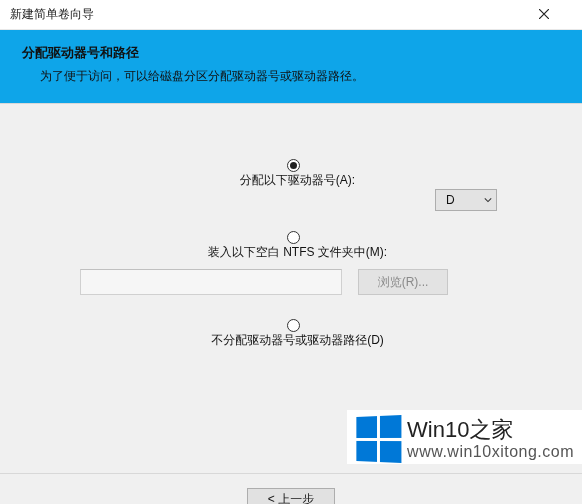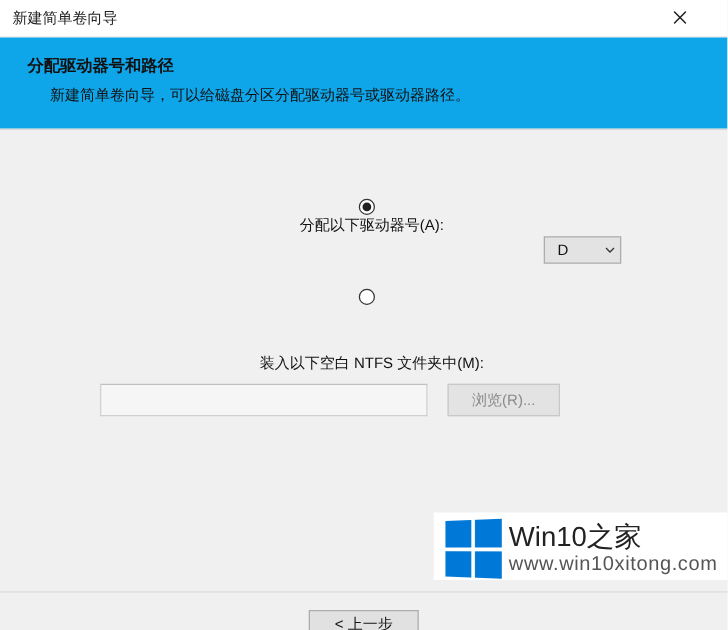--- a/index.html
+++ b/index.html
@@ -175,48 +175,52 @@
     <span>
       <svg viewBox="0 0 10 10">
           <path d="M0 0 L10 10 M10 0 L0 10" stroke="#222" stroke-width="1.2"></path>
         </svg>
     </span>
   </div>
 </div>
 
 <div class="header-section">
   <div class="header-title">分配驱动器号和路径</div>
-  <div class="header-sub">新建简单卷向导，可以给磁盘分区分配驱动器号或驱动器路径。</div>
+  <div class="header-sub">为了便于访问，可以给磁盘分区分配驱动器号或驱动器路径。</div>
 </div>
 
 <div class="content">
 
   <div class="row">
     <span class="radio checked"></span>
     <span class="radio-label">分配以下驱动器号(A):</span>
     <div class="dropdown">
       <span class="dropdown-val">D</span>
       <span class="dropdown-chev">
         <svg viewBox="0 0 10 10">
             <path d="M1 3 L5 7 L9 3" stroke="#333" stroke-width="1.3" fill="none"></path>
           </svg>
       </span>
     </div>
   </div>
 
-  <div class="row" style="margin-bottom:6px;gap:38px;">
+  <div class="row" style="margin-bottom:6px;">
     <span class="radio"></span>
     <span class="radio-label">装入以下空白 NTFS 文件夹中(M):</span>
   </div>
 
   <div class="sub-indent">
     <input class="textfield" disabled="" value="" style="">
     <div class="browse-btn">浏览(R)...</div>
   </div>
 
+  <div class="row">
+    <span class="radio"></span>
+    <span class="radio-label">不分配驱动器号或驱动器路径(D)</span>
+  </div>
 
 </div>
 
 <div class="footer">
   <div class="nav-btn">&lt; 上一步</div>
 </div>
 
 <div class="watermark">
   <div class="winlogo">
     <div></div>

